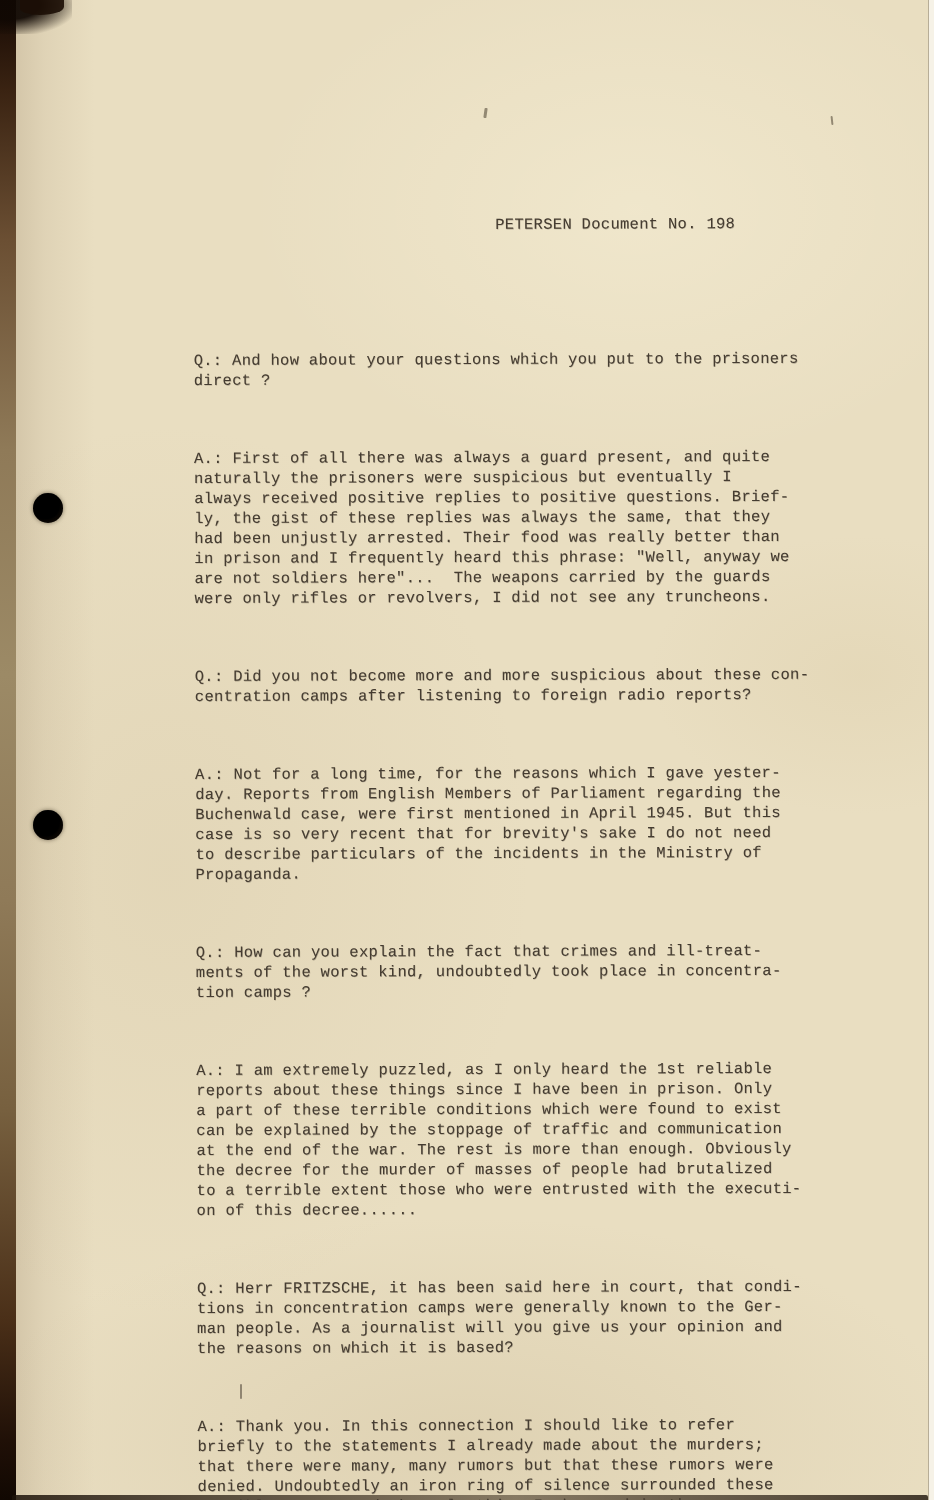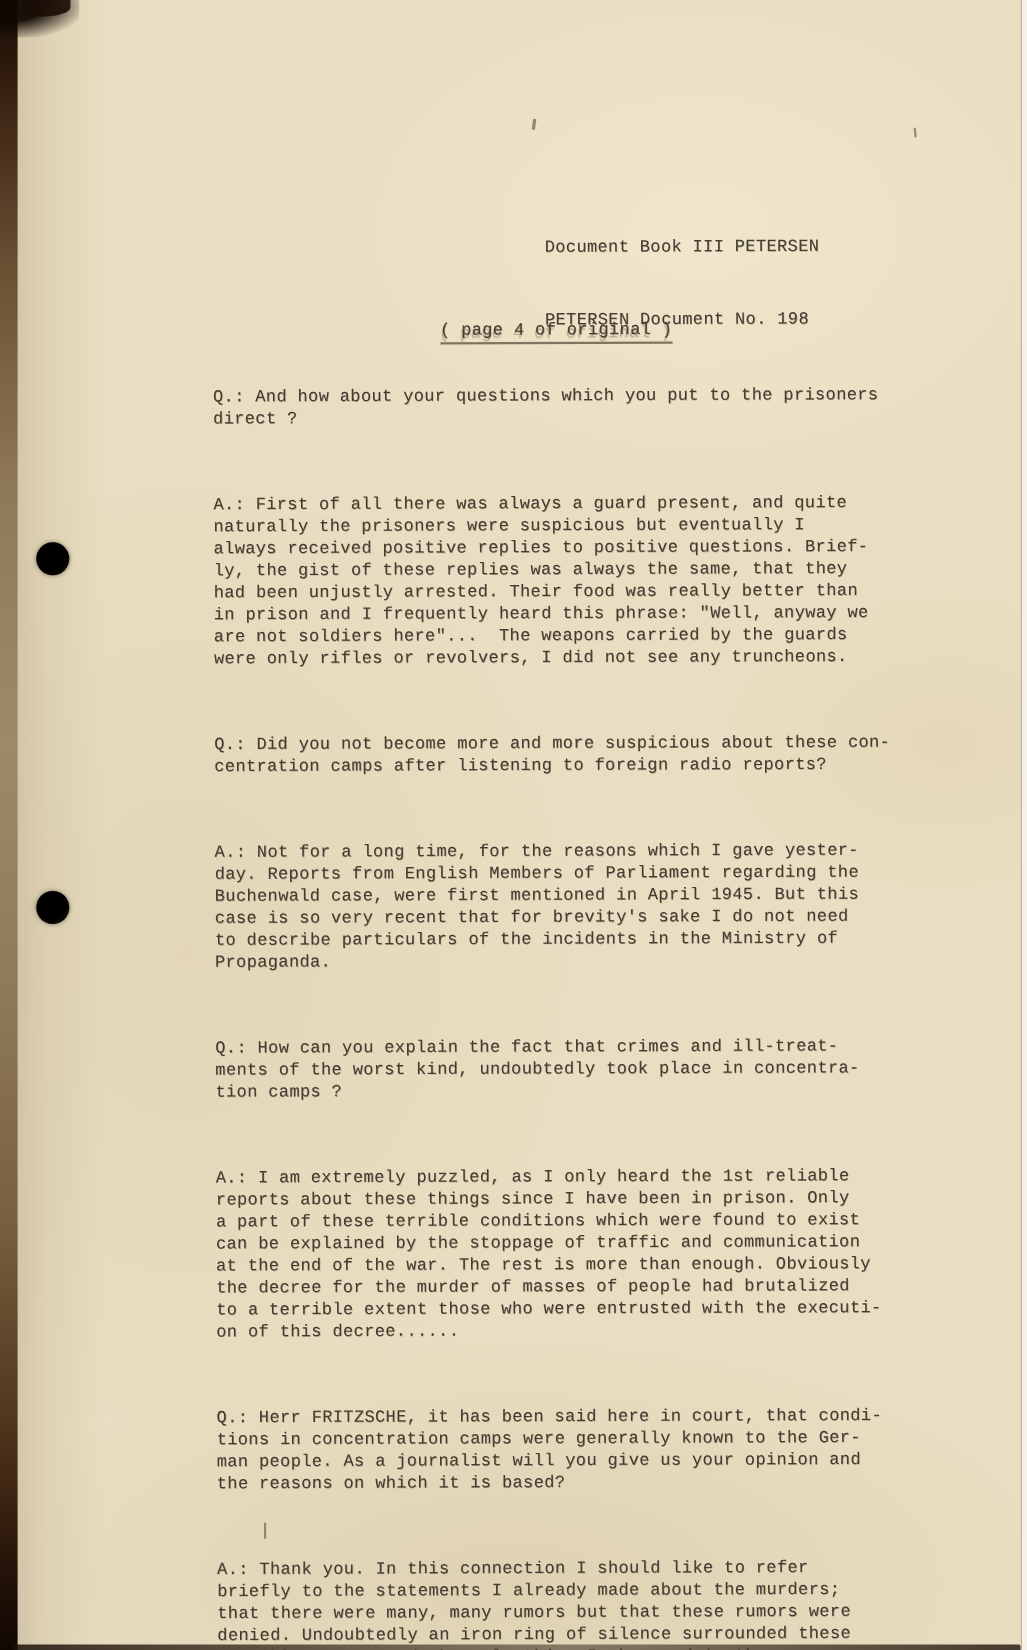--- a/index.html
+++ b/index.html
@@ -114,27 +114,23 @@
   <div class="hole hole-1"></div>
   <div class="hole hole-2"></div>
 
   <div class="speck speck-1"></div>
   <div class="speck speck-2"></div>
   <div class="speck speck-3"></div>
 
   <div class="content">
 
     <div class="header-block typed">
-      <div>Document Book III PETERSEN</div>
       <div>PETERSEN Document No. 198</div>
     </div>
 
-    <div class="page-title-wrap typed">
-      <span class="page-title-inner">( page 4 of original )</span>
-    </div>
 
     <div class="body-block typed">
       <p>Q.: And how about your questions which you put to the prisoners
 direct ?</p>
       <p>A.: First of all there was always a guard present, and quite
 naturally the prisoners were suspicious but eventually I
 always received positive replies to positive questions. Brief-
 ly, the gist of these replies was always the same, that they
 had been unjustly arrested. Their food was really better than
 in prison and I frequently heard this phrase: "Well, anyway we

